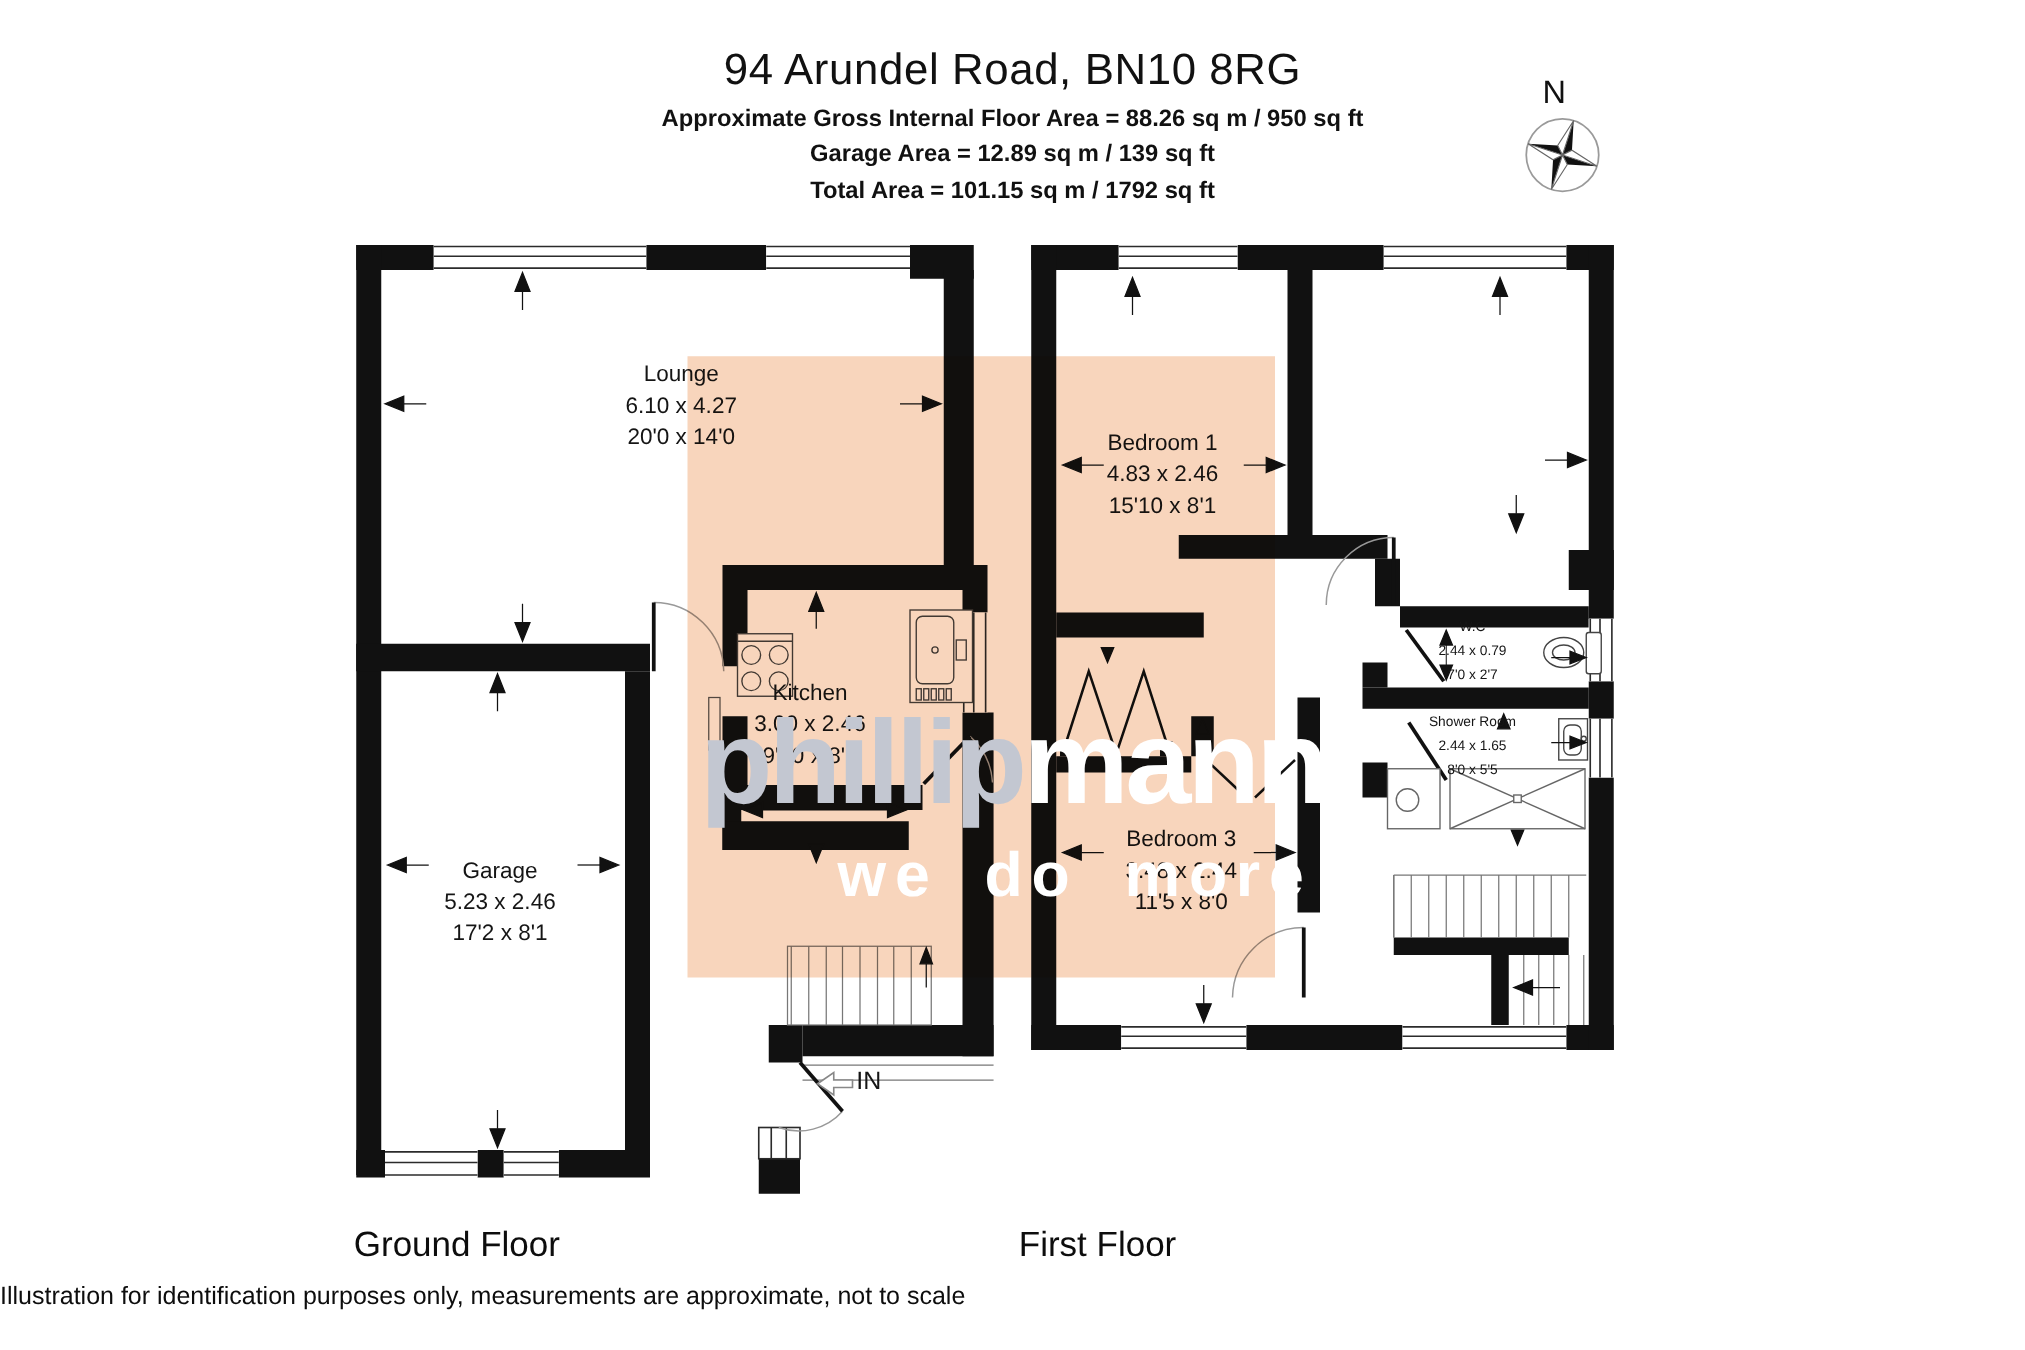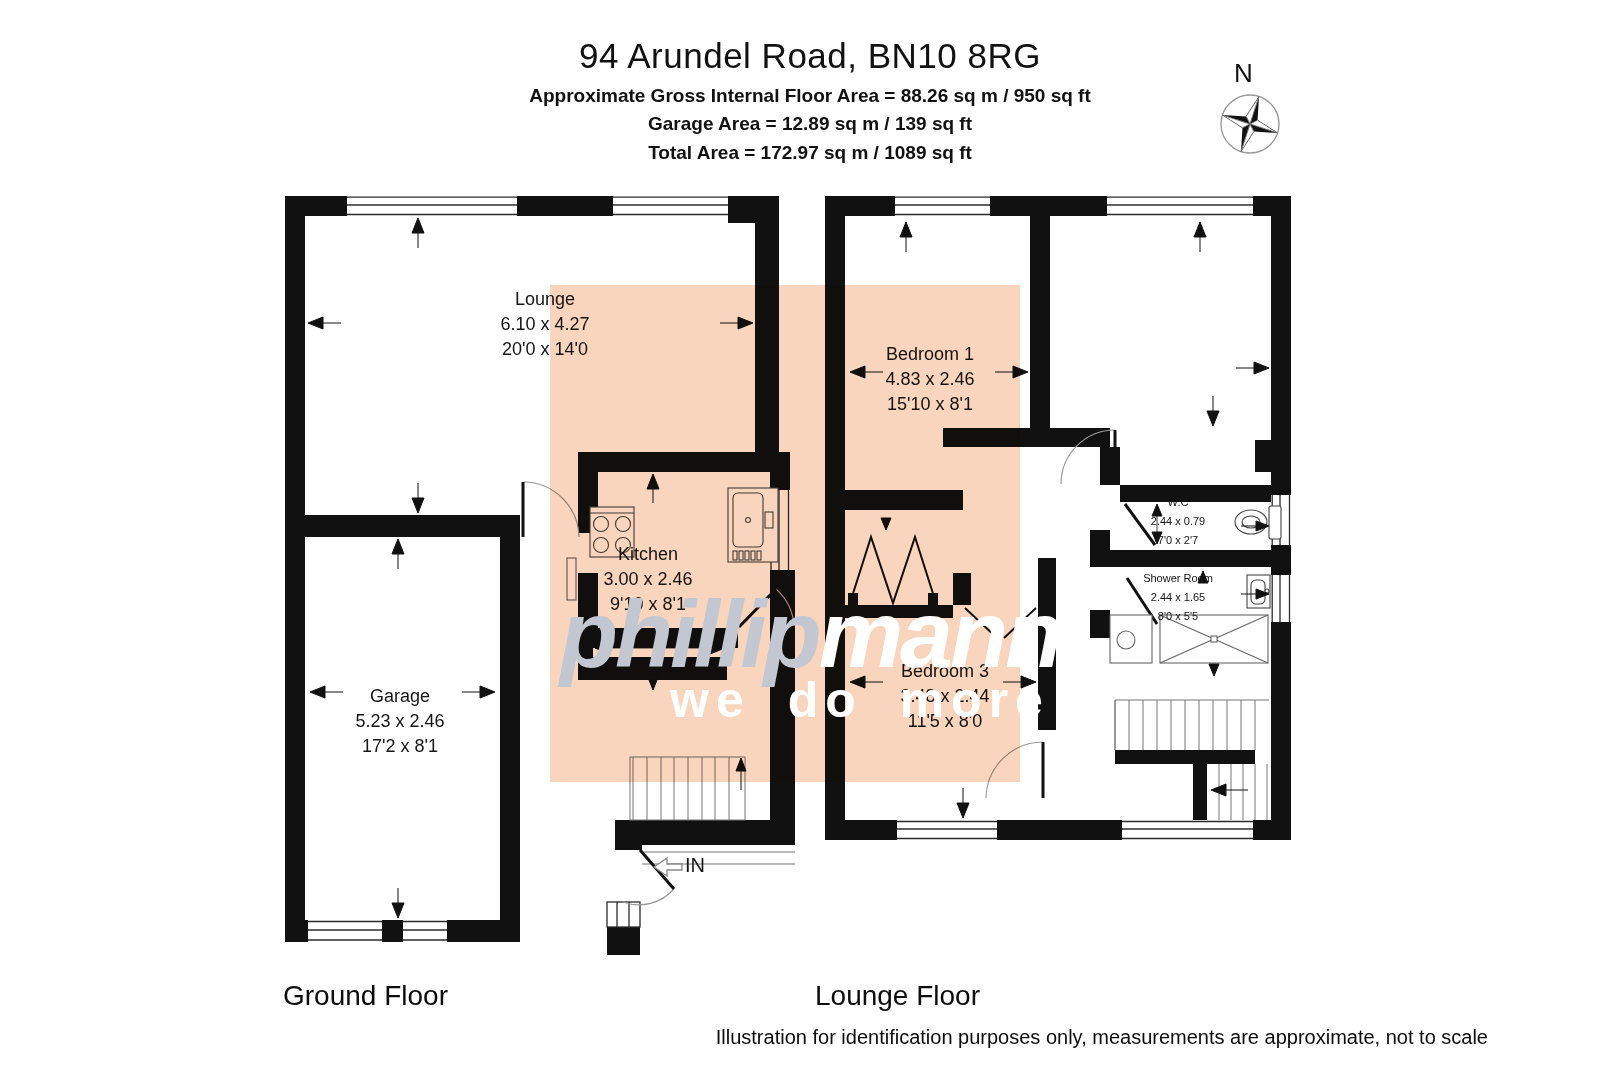--- a/index.html
+++ b/index.html
@@ -11,36 +11,36 @@
   .subline{left:0;width:1620px;text-align:center;font-size:19px;font-weight:700;}
   .sub1{top:85px}.sub2{top:113px}.sub3{top:142px}
   
   .plan{position:absolute;}
   .plan svg{position:absolute;left:0;top:0;}
   .room-label{position:absolute;text-align:center;font-size:18px;line-height:25px;color:#151515;}
   .room-label.small{font-size:11px;line-height:19px;}
   .in-label{position:absolute;font-size:20px;color:#151515;}
   
   .overlay{mix-blend-mode:multiply;}
-  .brand{left:540px;top:584px;width:540px;text-align:center;font-size:95px;font-weight:700;
-         letter-spacing:-3px;white-space:nowrap;line-height:100px;font-style:italic;}
+  .brand{left:540px;top:560px;width:540px;text-align:center;font-size:95px;font-weight:700;
+         letter-spacing:-3px;white-space:nowrap;line-height:100px;}
   .tagline{left:640px;top:678px;width:440px;text-align:center;font-size:50px;font-weight:700;
            letter-spacing:7px;word-spacing:16px;line-height:44px;}
   
   .floor-name{top:980px;font-size:28px;color:#0d0d0d;}
-  .footer{left:0;top:1026px;width:1488px;text-align:right;font-size:20px;color:#0d0d0d;}
+  .footer{left:0;top:1026px;width:1488px;text-align:left;font-size:20px;color:#0d0d0d;}
   .compass-n{left:1234px;top:58px;font-size:26px;}
 </style>
 </head>
 <body>
 
 <div class="abs title">94 Arundel Road, BN10 8RG</div>
 <div class="abs subline sub1">Approximate Gross Internal Floor Area = 88.26 sq m / 950 sq ft</div>
 <div class="abs subline sub2">Garage Area = 12.89 sq m / 139 sq ft</div>
-<div class="abs subline sub3">Total Area = 172.97 sq m / 1089 sq ft</div>
+<div class="abs subline sub3">Total Area = 101.15 sq m / 1792 sq ft</div>
 
 <div class="abs compass-n">N</div>
 <svg class="abs" style="left:1212px;top:84px" width="76" height="76" viewBox="0 0 76 76">
   <circle cx="38" cy="40" r="29" fill="none" stroke="#9a9a9a" stroke-width="1.4"></circle>
   <g transform="rotate(18 38 40)">
     <path d="M38,11 L44,34 L38,40 Z M67,40 L44,46 L38,40 Z M38,69 L32,46 L38,40 Z M9,40 L32,34 L38,40 Z" fill="#111"></path>
     <path d="M38,11 L32,34 L38,40 Z M67,40 L44,34 L38,40 Z M38,69 L44,46 L38,40 Z M9,40 L32,46 L38,40 Z" fill="#fff" stroke="#666" stroke-width="0.9"></path>
   </g>
 </svg>
 
@@ -360,14 +360,14 @@
   </div>
 </div>
 
 <div class="abs overlay" style="left: 550px; top: 285px; width: 470px; height: 497px; background-color: rgb(248, 213, 188);"></div>
 <div class="abs brand">
   <span style="color: rgb(195, 199, 209);">phillip</span><span style="color: rgb(255, 255, 255);">mann</span>
 </div>
 <div class="abs tagline" style="color: rgb(255, 255, 255);">we do more</div>
 
 <div class="abs floor-name" style="left:283px">Ground Floor</div>
-<div class="abs floor-name" style="left:815px">Lounge Floor</div>
+<div class="abs floor-name" style="left:815px">First Floor</div>
 <div class="abs footer">Illustration for identification purposes only, measurements are approximate, not to scale</div>
 
 </body></html>

